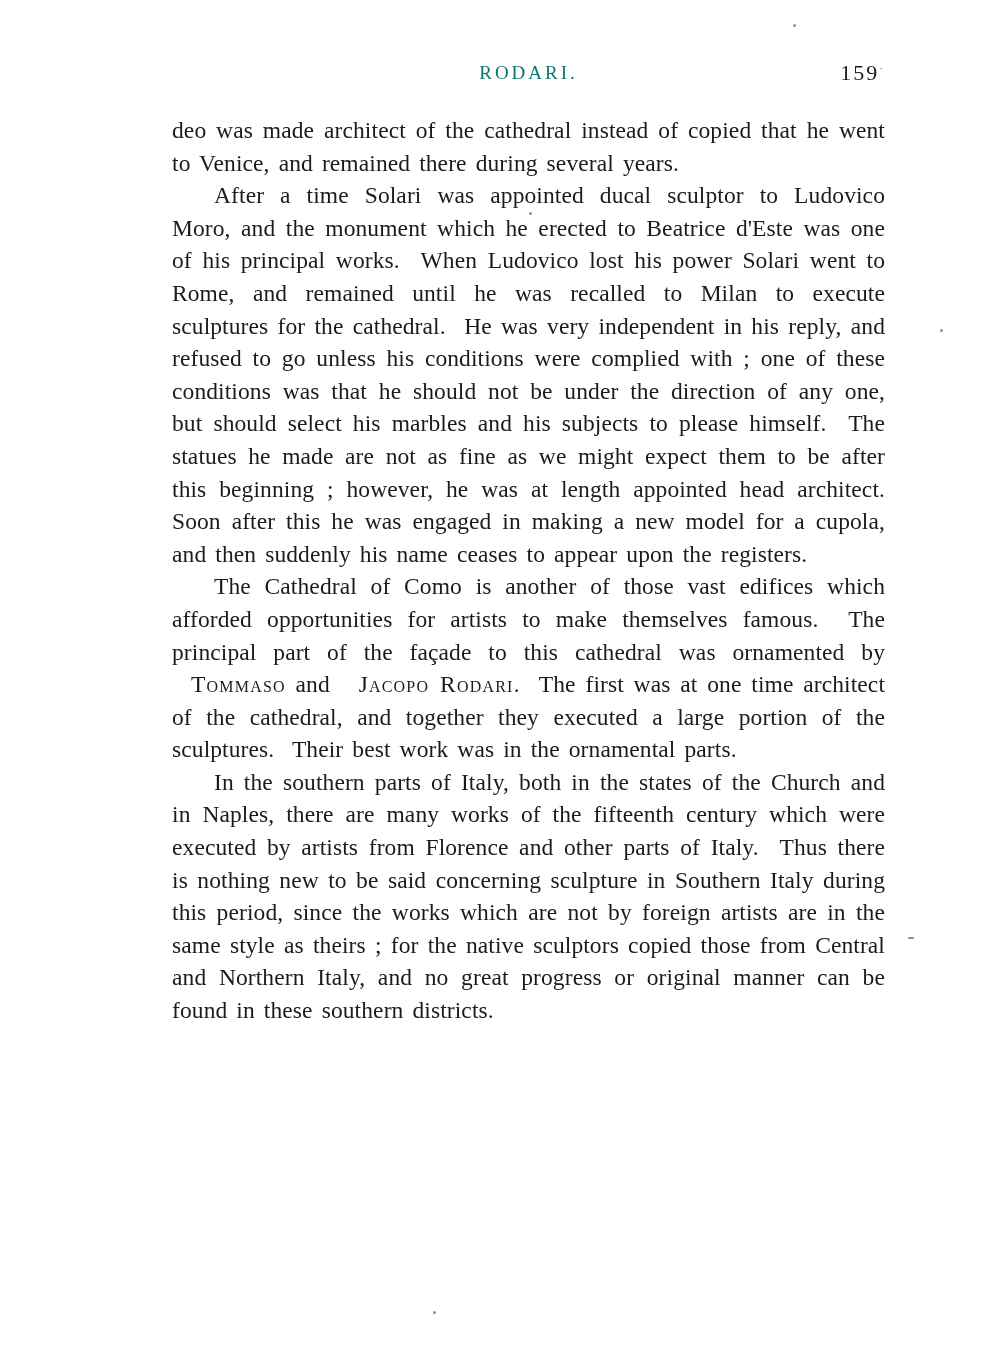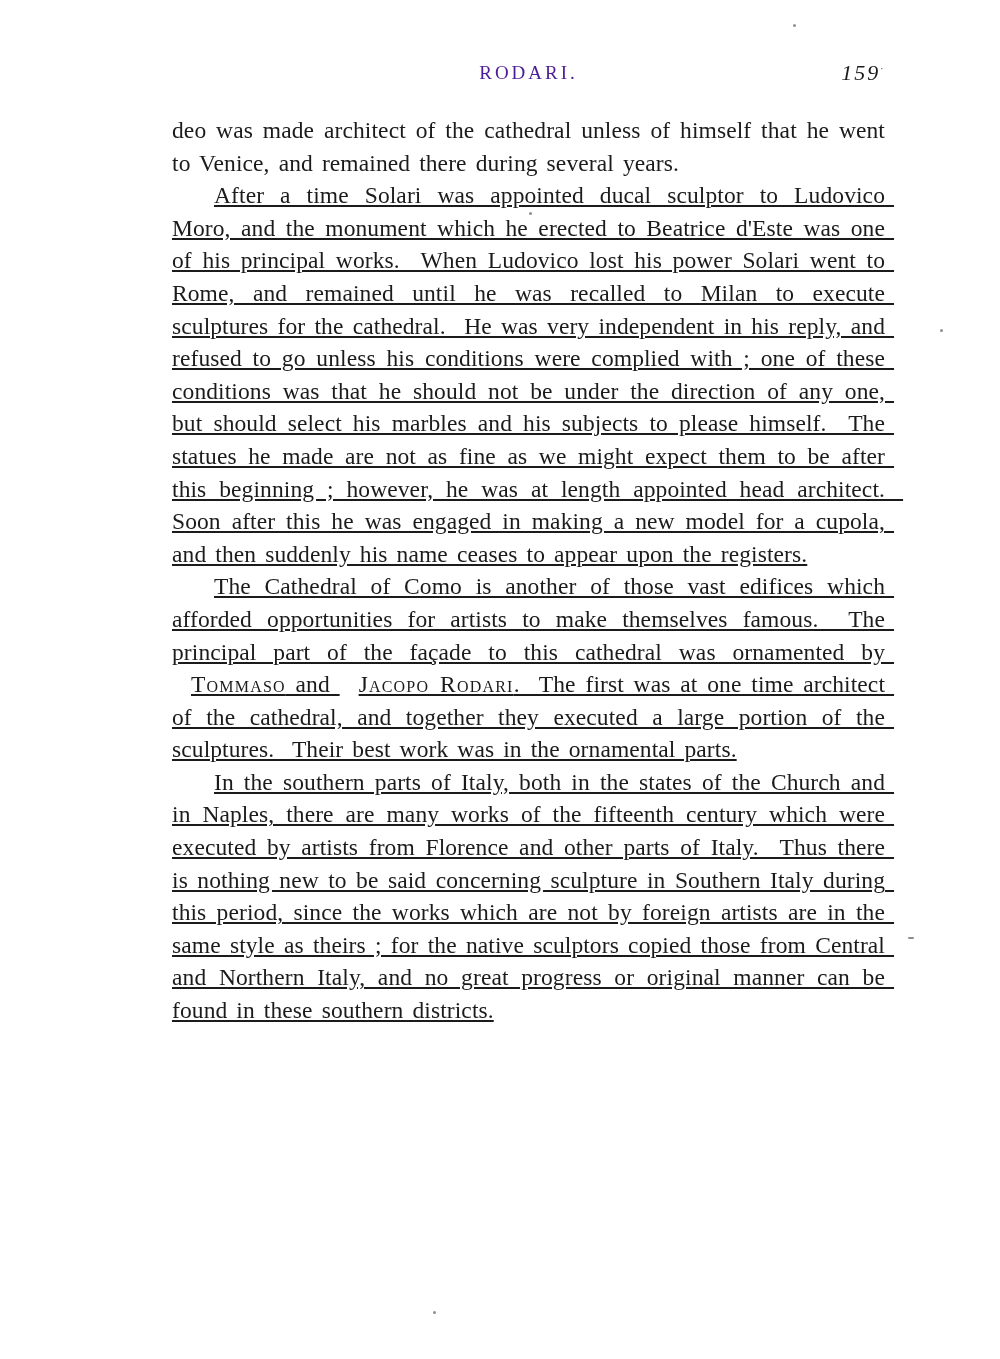--- a/index.html
+++ b/index.html
@@ -28,30 +28,29 @@
     width: 713px;
     height: 34px;
   }
   .head-title {
     position: absolute;
     left: 50%;
     top: 2px;
     transform: translateX(-50%);
     font-size: 19px;
     letter-spacing: 3px;
-    color: #4c1d95;
+    color: #0f766e;
   }
   .page-num {
     position: absolute;
     right: 0;
     top: 0;
     font-size: 22px;
     letter-spacing: 2px;
     color: #1b1b1b;
-    font-style: italic;
   }
   .page-num .num-mark {
     font-size: 11px;
     vertical-align: super;
     color: #555;
   }
   
   .text-block {
     position: absolute;
     left: 172px;
@@ -62,21 +61,20 @@
     text-align: justify;
     word-spacing: 0.13em;
     letter-spacing: 0.1px;
   }
   .para {
     margin: 0;
     padding: 0;
   }
   .para.indent {
     text-indent: 42px;
-    text-decoration: underline;
   }
   .para span {
     white-space: pre-wrap;
   }
   .smallcaps {
     font-variant: small-caps;
     letter-spacing: 1.2px;
     margin-left: 19px;
   }
   
@@ -91,21 +89,21 @@
 <body>
 
 <div class="scan-page">
 
   <div class="running-head">
     <span class="head-title">RODARI.</span>
     <span class="page-num"><span>159</span><span class="num-mark">·</span></span>
   </div>
 
   <div class="text-block">
-    <p class="para"><span>deo was made architect of the cathedral unless of himself that he went to Venice, and remained there during several years.</span></p>
+    <p class="para"><span>deo was made architect of the cathedral instead of copied that he went to Venice, and remained there during several years.</span></p>
     <p class="para indent"><span>After a time Solari was appointed ducal sculptor to Ludovico Moro, and the monument which he erected to Beatrice d'Este was one of his principal works.  When Ludovico lost his power Solari went to Rome, and remained until he was recalled to Milan to execute sculptures for the cathedral.  He was very independent in his reply, and refused to go unless his conditions were complied with ; one of these conditions was that he should not be under the direction of any one, but should select his marbles and his subjects to please himself.  The statues he made are not as fine as we might expect them to be after this beginning ; however, he was at length appointed head architect.  Soon after this he was engaged in making a new model for a cupola, and then suddenly his name ceases to appear upon the registers.</span></p>
     <p class="para indent"><span>The Cathedral of Como is another of those vast edifices which afforded opportunities for artists to make themselves famous.  The principal part of the façade to this cathedral was ornamented by </span><span class="smallcaps">Tommaso</span><span> and </span><span class="smallcaps">Jacopo Rodari</span><span>.  The first was at one time architect of the cathedral, and together they executed a large portion of the sculptures.  Their best work was in the ornamental parts.</span></p>
     <p class="para indent"><span>In the southern parts of Italy, both in the states of the Church and in Naples, there are many works of the fifteenth century which were executed by artists from Florence and other parts of Italy.  Thus there is nothing new to be said concerning sculpture in Southern Italy during this period, since the works which are not by foreign artists are in the same style as theirs ; for the native sculptors copied those from Central and Northern Italy, and no great progress or original manner can be found in these southern districts.</span></p>
   </div>
 
   <div class="speckle" style="left:793px; top:24px; width:3px; height:3px;"></div>
   <div class="speckle" style="left:529px; top:212px; width:3px; height:3px;"></div>
   <div class="speckle" style="left:940px; top:329px; width:3px; height:3px;"></div>
   <div class="speckle" style="left:908px; top:937px; width:6px; height:2px; border-radius:1px;"></div>
   <div class="speckle" style="left:433px; top:1311px; width:3px; height:3px;"></div>

